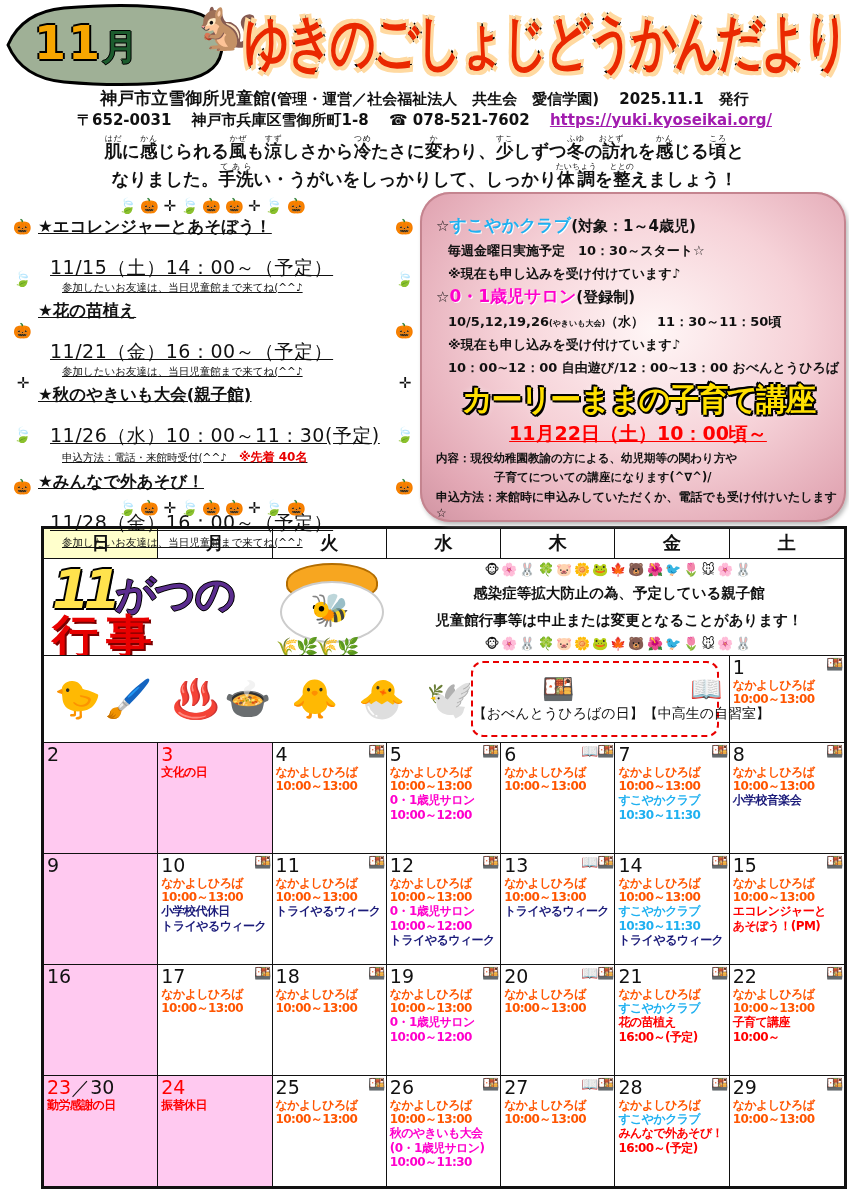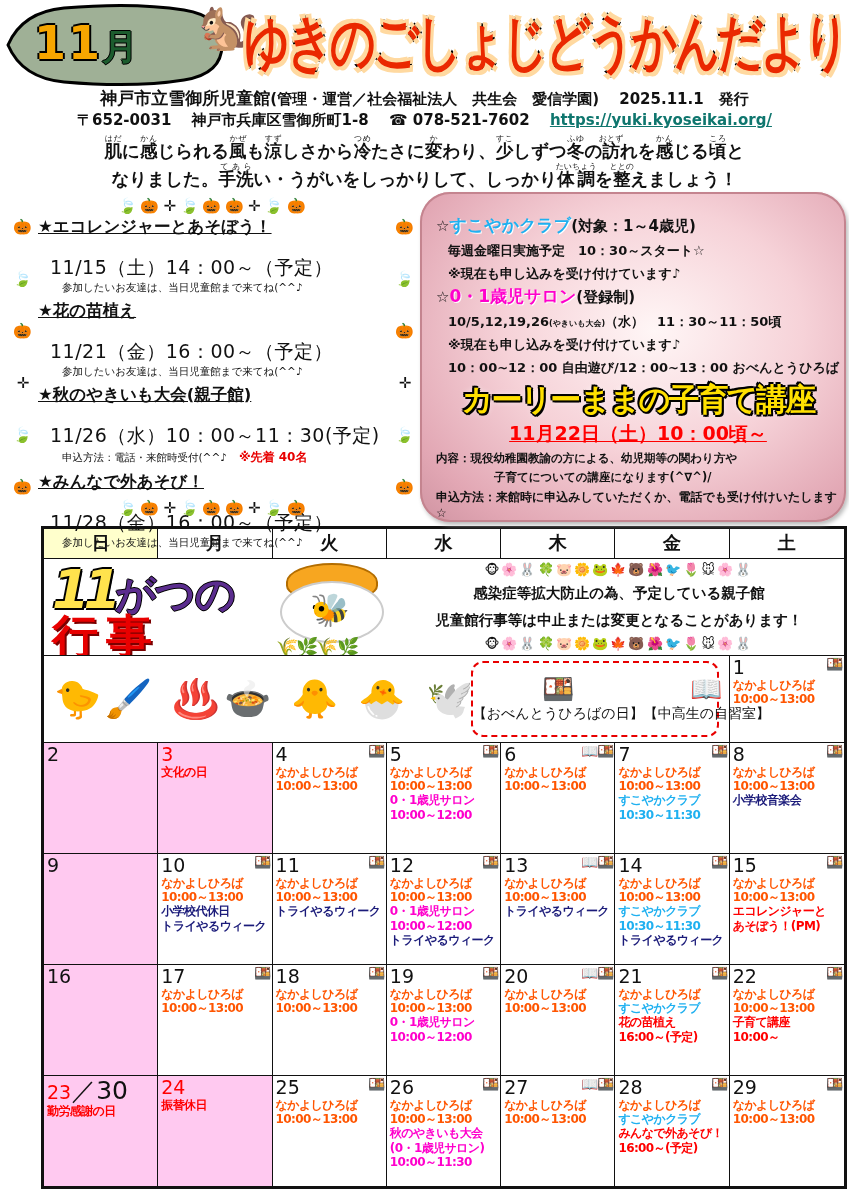--- a/index.html
+++ b/index.html
@@ -13,36 +13,36 @@
             text-shadow:-2px 0 #000,2px 0 #000,0 -2px #000,0 2px #000;}
   .leaf-month{font-size:36px;color:#1c5c2e;text-shadow:-1px 0 #000,1px 0 #000,0 -1px #000,0 1px #000;}
   .squirrel{position:absolute;left:198px;top:2px;font-size:48px;line-height:1;}
   .main-title{position:absolute;left:244px;top:2px;white-space:nowrap;font-weight:900;
       font-size:45px;letter-spacing:-3px;color:#ea2800;
       transform:scaleY(1.35);transform-origin:top left;
       text-shadow:3px 3px 0 #ffd9a0,-3px -3px 0 #ffd9a0,3px -3px 0 #ffd9a0,-3px 3px 0 #ffd9a0,
                   -2px 0 #000,2px 0 #000,0 -2px #000,0 2px #000;}
   .info1,.info2{text-align:center;font-weight:bold;font-size:15px;line-height:21px;}
   .info1 .pubname{font-size:17px;}
-  .info2 a{color:#0f766e;}
+  .info2 a{color:#a21caf;}
   
   .greeting{text-align:center;font-weight:bold;font-size:17.5px;line-height:1.05;margin-top:3px;}
   .greeting .gline{display:block;margin-top:2px;}
   ruby rt{font-size:8px;font-weight:normal;}
   
   .columns{position:relative;height:330px;margin-top:3px;}
   .events-box{position:absolute;left:12px;top:4px;width:404px;height:322px;}
   .deco-top,.deco-bottom{position:absolute;left:0;right:0;text-align:center;font-size:15px;
       letter-spacing:4px;height:20px;line-height:20px;}
   .deco-top{top:0;} .deco-bottom{bottom:0;}
   .deco-left,.deco-right{position:absolute;top:22px;bottom:22px;width:22px;display:flex;
       flex-direction:column;justify-content:space-between;align-items:center;font-size:15px;}
   .deco-left{left:0;} .deco-right{right:0;}
   .events-inner{position:absolute;left:26px;right:26px;top:20px;bottom:20px;}
-  .ev-item{margin-bottom:5px;}
+  .ev-item{margin-bottom:5px;text-decoration:underline;}
   .ev-title{font-size:16.5px;font-weight:bold;text-decoration:underline;}
   .ev-date{font-size:19px;padding-left:12px;letter-spacing:0.5px;margin-top:17px;}
   .ev-note{font-size:10.5px;padding-left:24px;margin-top:0;}
   .ev-note-red{color:#e80000;font-weight:bold;font-size:12px;}
   
   .clubs-box{position:absolute;left:420px;top:0;width:426px;height:330px;box-sizing:border-box;
       border-radius:30px;padding:20px 6px 6px 16px;
       background:radial-gradient(ellipse at 55% 42%, #fff6f6 0%, #f6d2d8 45%, #e2a7b4 82%, #cf93a1 100%);
       box-shadow:inset 0 0 0 2px #c4848f, 2px 3px 4px #bbb;}
   .club-h{font-size:15px;font-weight:bold;margin-top:2px;}
@@ -80,21 +80,21 @@
   .bird-grass{position:absolute;left:4px;bottom:-6px;font-size:18px;letter-spacing:-2px;}
   .banner-right{position:absolute;left:352px;right:2px;top:1px;text-align:center;}
   .animals{font-size:13px;letter-spacing:2px;line-height:20px;white-space:nowrap;overflow:hidden;}
   .notice{font-size:14.5px;font-weight:900;line-height:27px;white-space:nowrap;}
   .week{display:grid;grid-template-columns:repeat(7,1fr);border-top:1.6px solid #111;height:110px;}
   .week-first{height:86px;}
   .cell{border-right:1.6px solid #111;padding:1px 2px 0 3px;overflow:hidden;box-sizing:border-box;}
   .cell:last-child{border-right:0;}
   .pink{background:#ffc9f0;}
   .cell-head{display:flex;justify-content:space-between;align-items:flex-start;line-height:1.1;}
-  .day{font-size:19px;} .day-suffix{font-size:25px;color:#111;}
+  .day{font-size:19px;} .day-suffix{font-size:19px;color:#111;}
   .icons{font-size:14px;letter-spacing:-2px;}
   .ev{font-size:12px;font-weight:900;line-height:1.2;letter-spacing:-0.6px;white-space:nowrap;}
   .c-orange{color:#ff5500;} .c-blue{color:#1fb0f0;} .c-magenta{color:#ff00cc;}
   .c-red{color:#ff0000;} .c-navy{color:#1b1b7a;}
   .illo-cell{grid-column:span 6;border-right:1.6px solid #111;position:relative;
       display:flex;align-items:center;}
   .chicks{font-size:38px;letter-spacing:4px;padding-left:10px;}
   .legend{position:absolute;right:10px;top:5px;bottom:5px;width:244px;border:2.5px dashed #e80000;
       border-radius:12px;display:flex;justify-content:space-around;align-items:center;background:#fff;}
   .lg{display:flex;flex-direction:column;align-items:center;}

